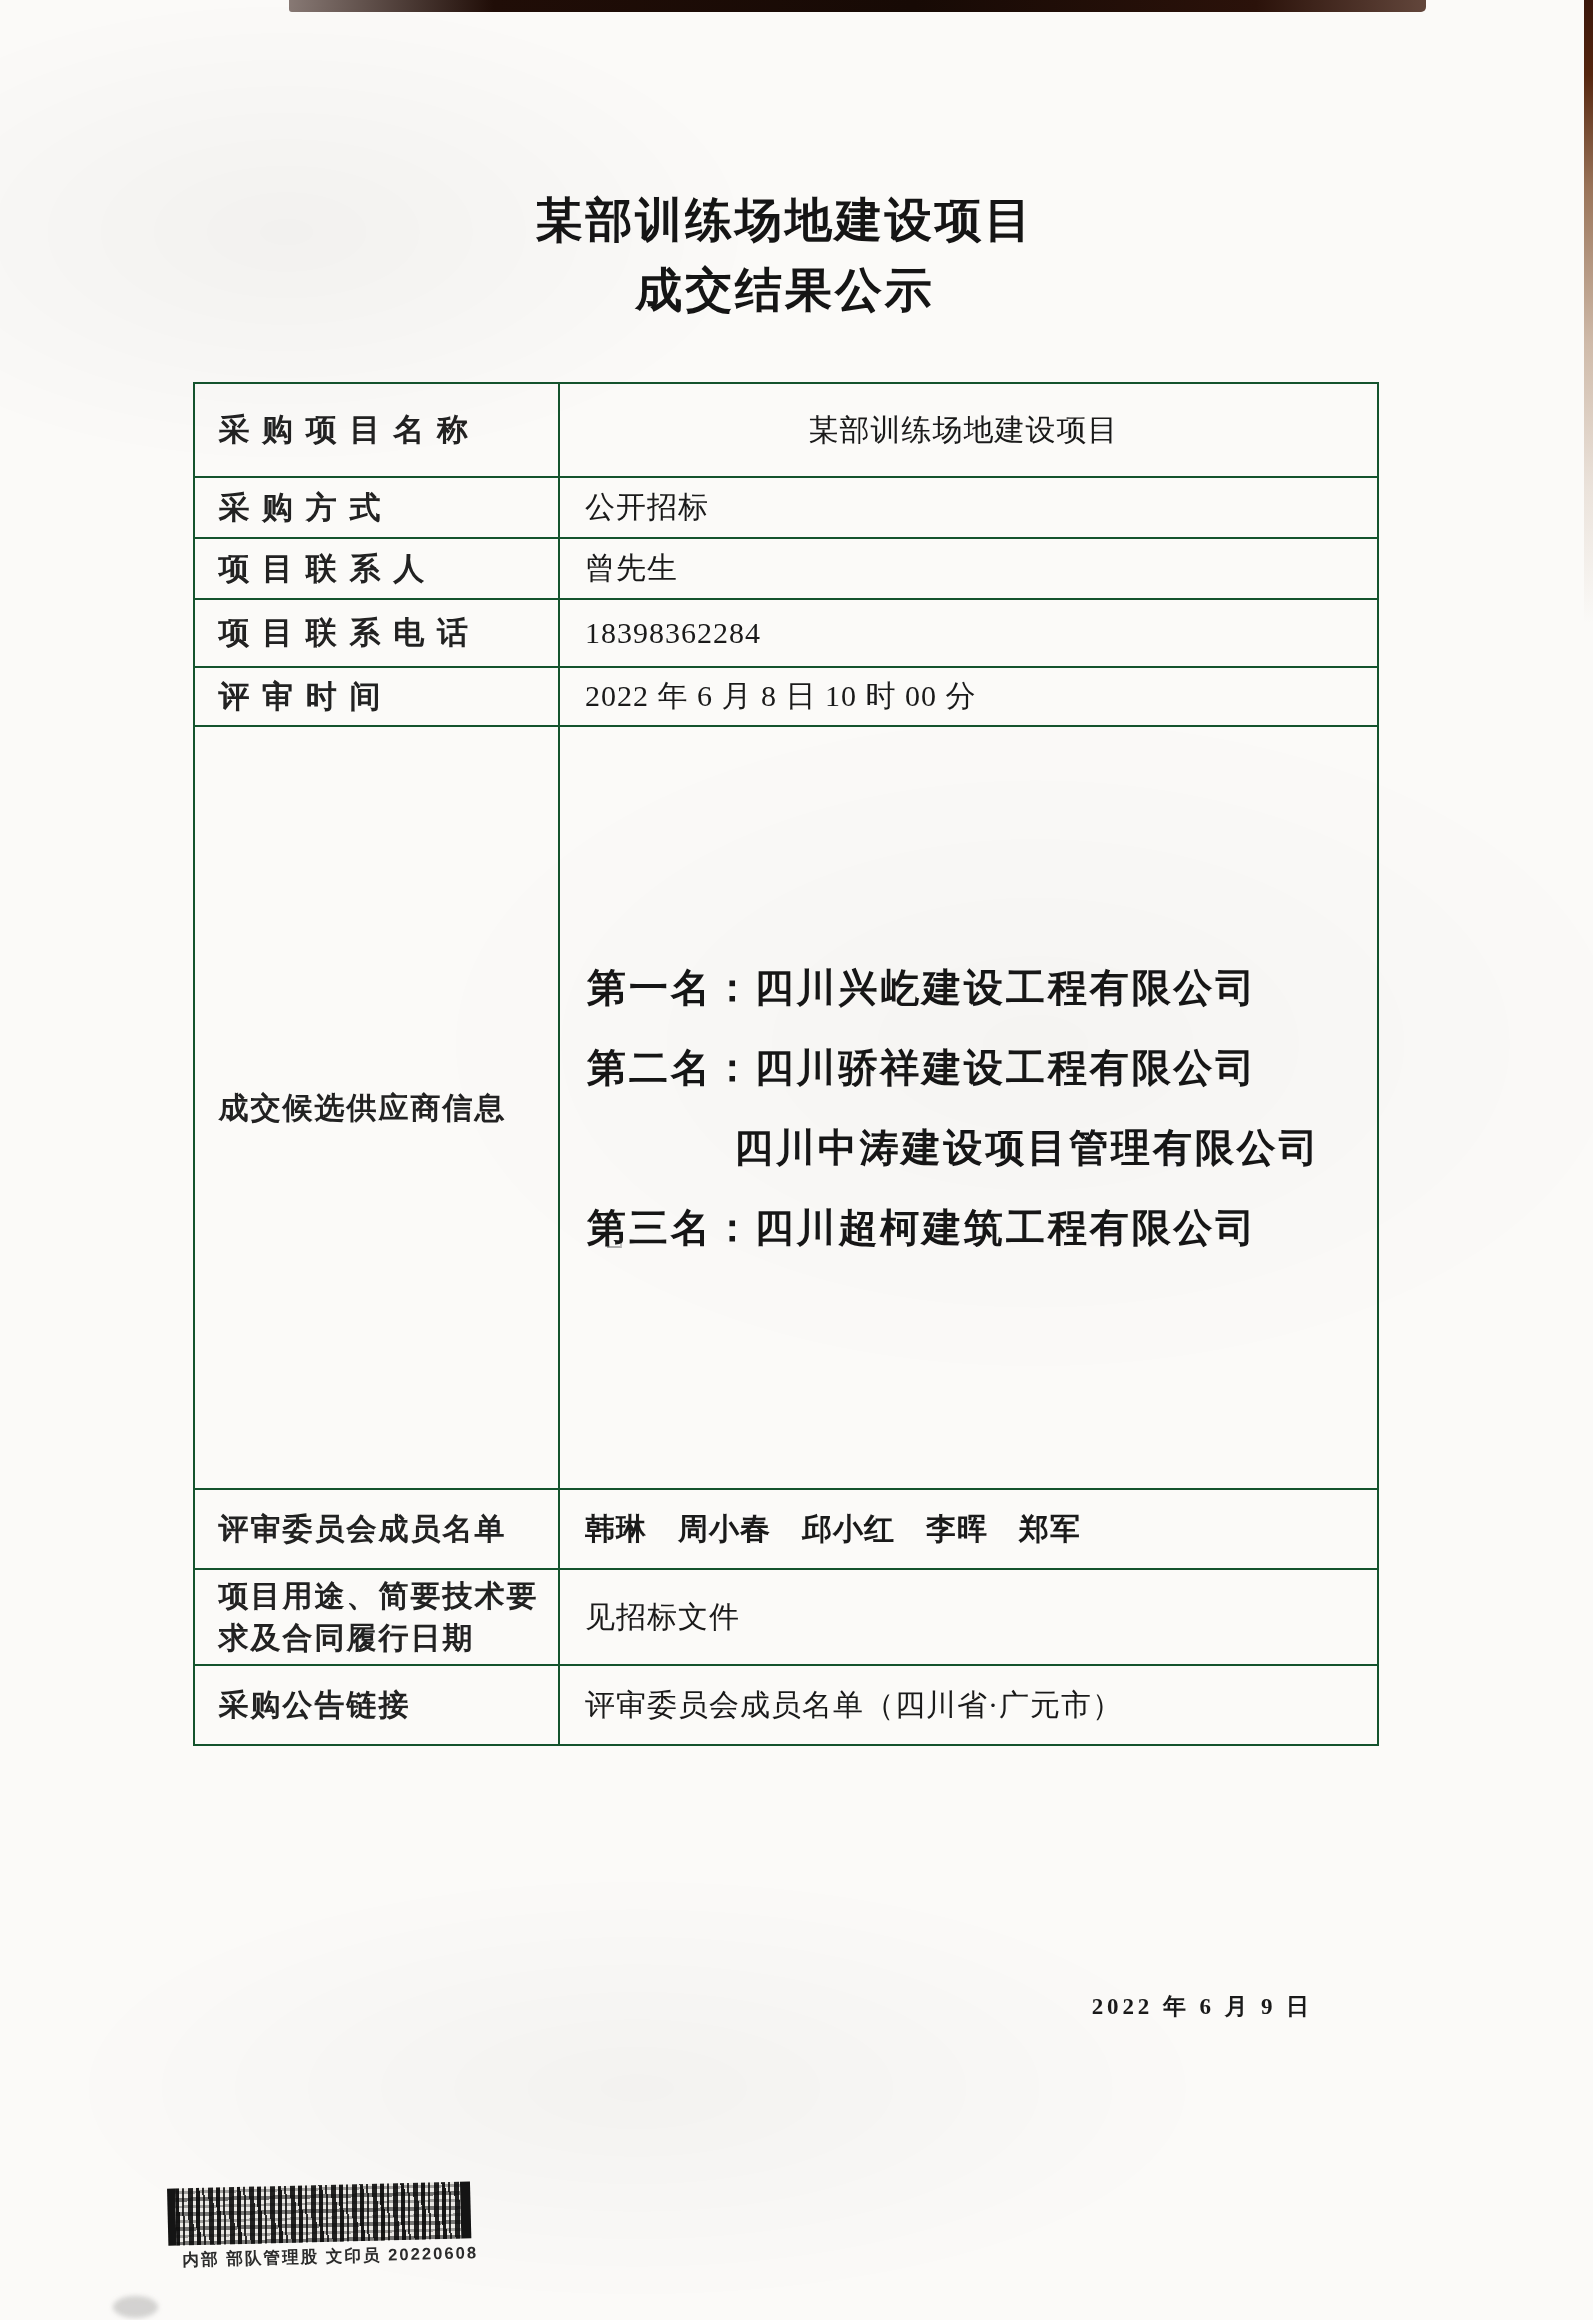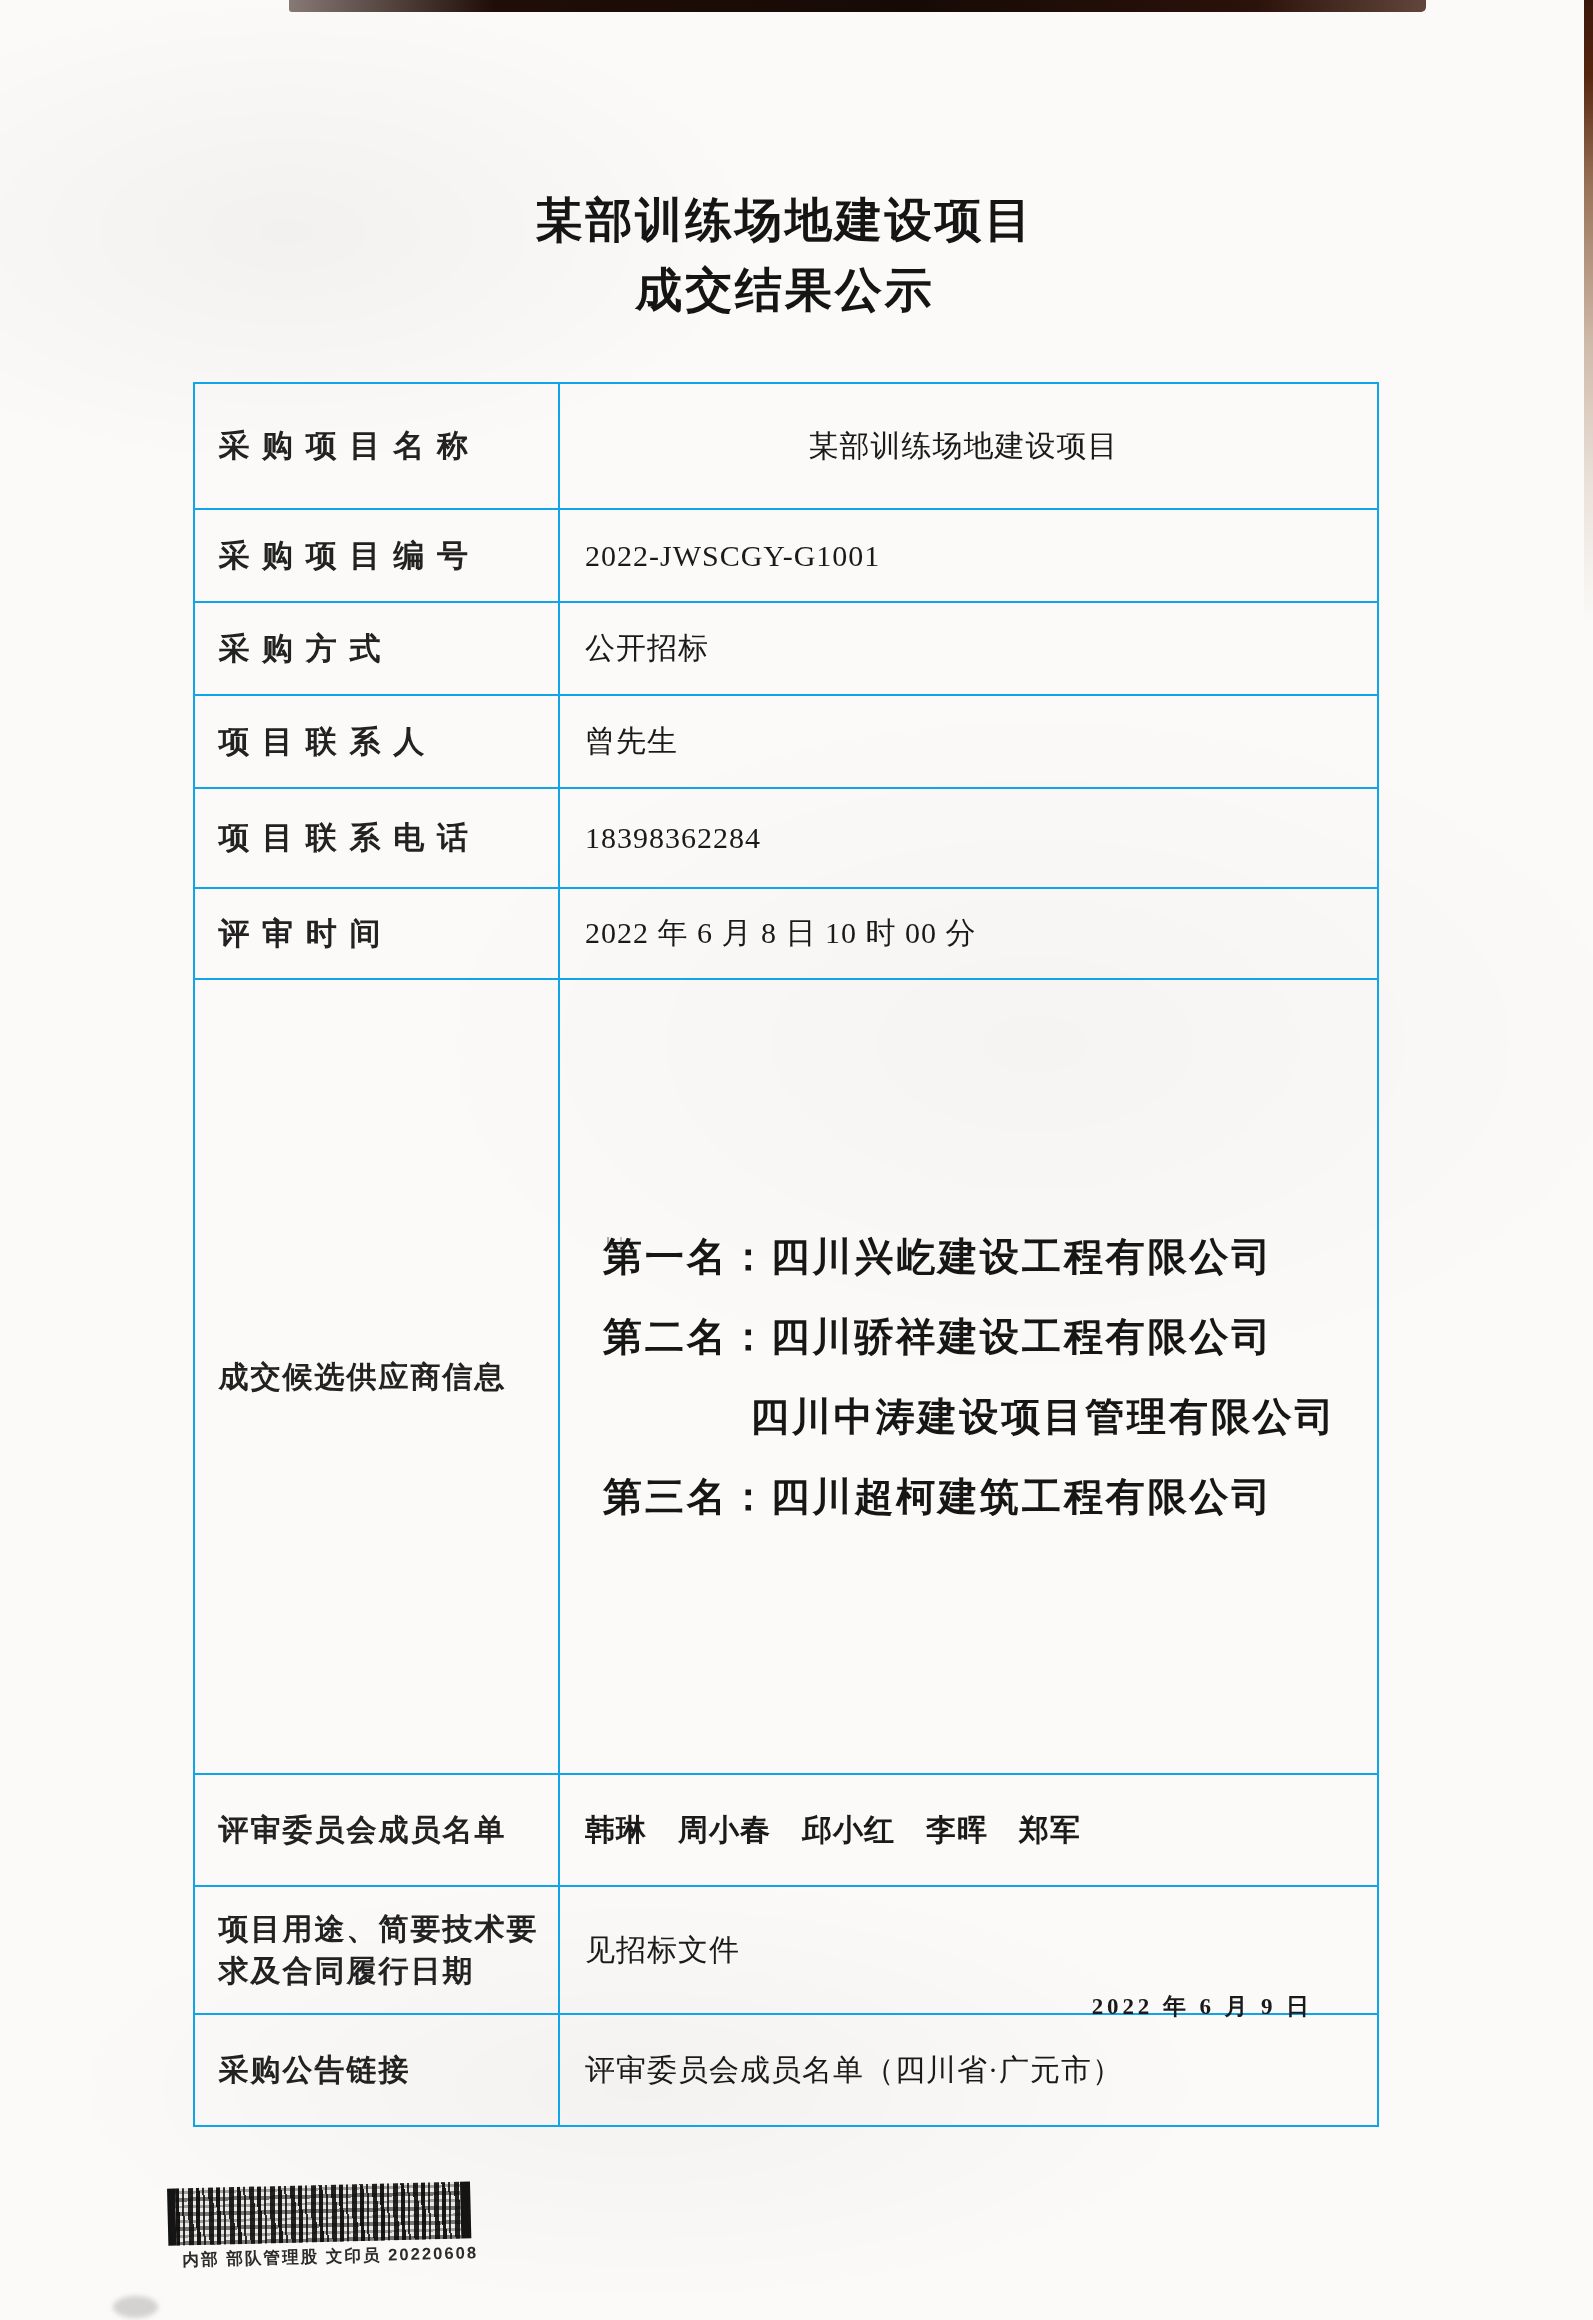--- a/index.html
+++ b/index.html
@@ -40,21 +40,21 @@
   .title .t-line{
     font-size:47px;font-weight:700;letter-spacing:2.9px;line-height:70px;color:#151515;
   }
 
   
   table.info-table{
     position:absolute;top:382px;left:193px;width:1184px;
     border-collapse:collapse;table-layout:fixed;
   }
   table.info-table td{
-    border:2px solid #0ea5e9;vertical-align:middle;padding:18px;
+    border:2px solid #14532d;vertical-align:middle;padding:2px;
     overflow:hidden;
   }
   col.c1{width:365px;} col.c2{width:819px;}
   .lbl{
     font-size:31px;font-weight:600;letter-spacing:12.7px;color:#222;
     padding-left:23.4px !important;padding-right:3.9px !important;
   }
   .lbl.tight{letter-spacing:2px;font-size:30px;line-height:1.4;}
   .val{
     font-size:30px;font-weight:500;letter-spacing:1px;color:#1a1a1a;
@@ -118,24 +118,20 @@
         <col class="c1">
         <col class="c2">
       </colgroup>
 
     <tbody>
         <tr class="h90">
       <td class="lbl">采购项目名称</td>
       <td class="val center">某部训练场地建设项目</td>
     </tr>
     <tr class="h56">
-      <td class="lbl">采购项目编号</td>
-      <td class="val">2022-JWSCGY-G1001</td>
-    </tr>
-    <tr class="h56">
       <td class="lbl">采购方式</td>
       <td class="val">公开招标</td>
     </tr>
     <tr class="h56">
       <td class="lbl">项目联系人</td>
       <td class="val">曾先生</td>
     </tr>
     <tr class="h64">
       <td class="lbl">项目联系电话</td>
       <td class="val">18398362284</td>

